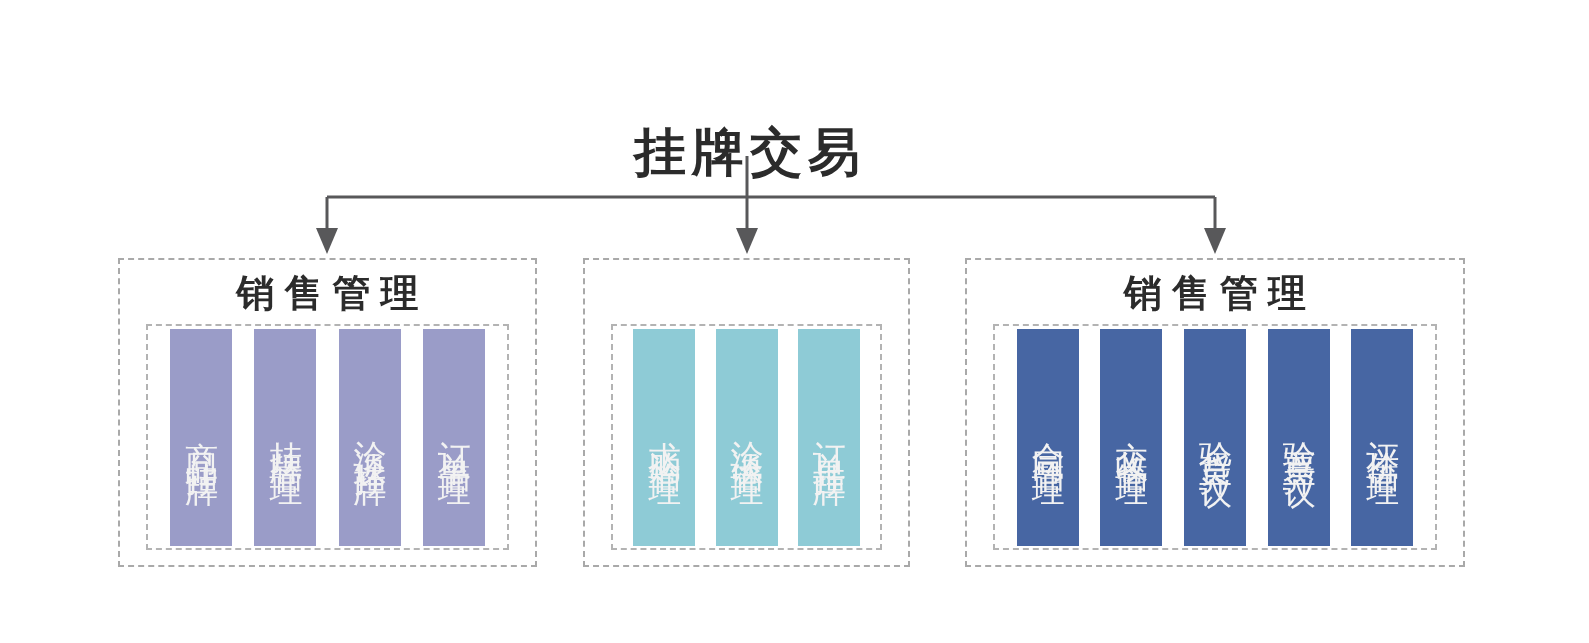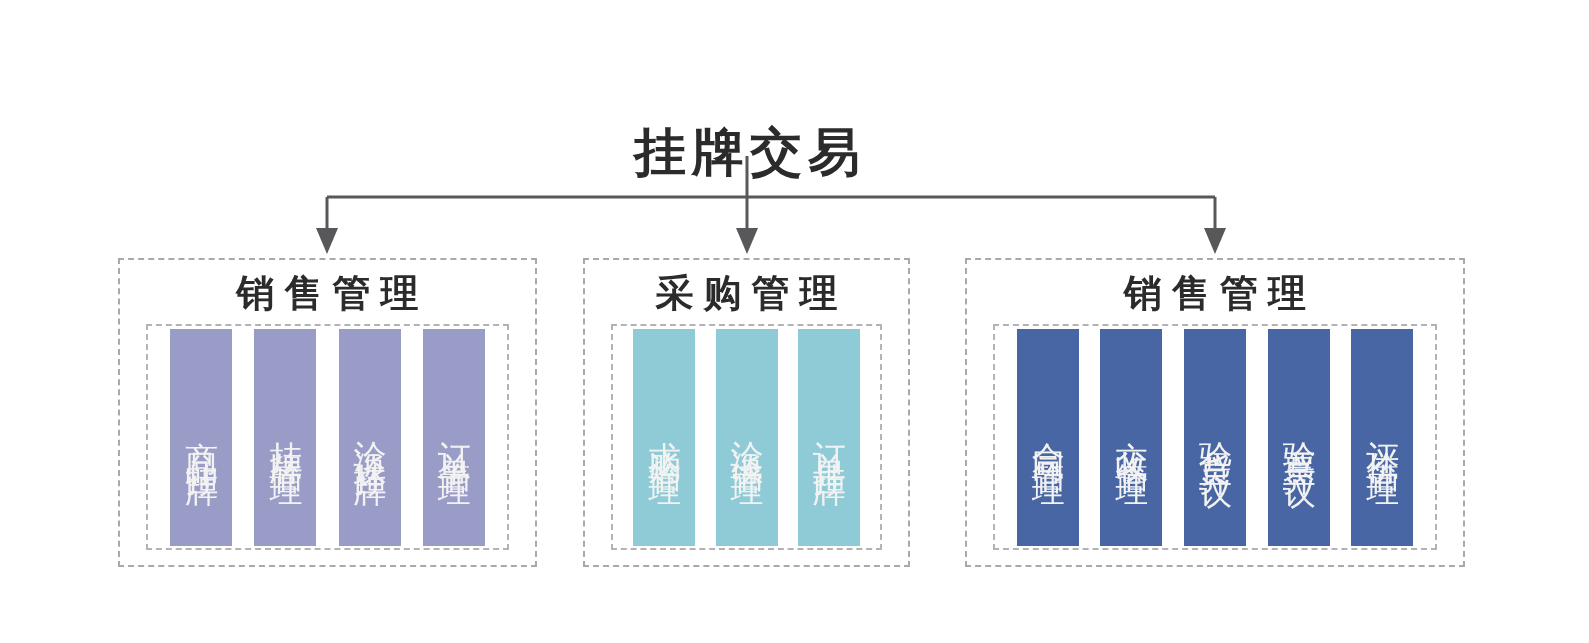--- a/index.html
+++ b/index.html
@@ -107,21 +107,20 @@
     <div class="group-title">销售管理</div>
     <div class="group-inner">
       <div class="bar" style="background-color: rgb(154, 156, 200);">商品挂牌</div>
       <div class="bar" style="background-color: rgb(154, 156, 200);">挂牌管理</div>
       <div class="bar" style="background-color: rgb(154, 156, 200);">洽谈挂牌</div>
       <div class="bar" style="background-color: rgb(154, 156, 200);">订单管理</div>
     </div>
   </div>
 
   <div class="group group-2">
-    <div class="group-title">采购管理</div>
     <div class="group-inner">
       <div class="bar" style="background-color: rgb(142, 203, 214);">求购管理</div>
       <div class="bar" style="background-color: rgb(142, 203, 214);">洽谈管理</div>
       <div class="bar" style="background-color: rgb(142, 203, 214);">订单挂牌</div>
     </div>
   </div>
 
   <div class="group group-3">
     <div class="group-title">销售管理</div>
     <div class="group-inner">

